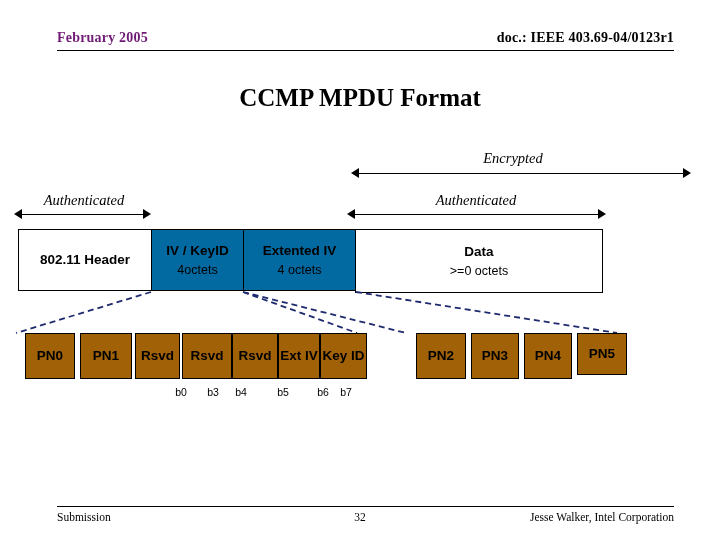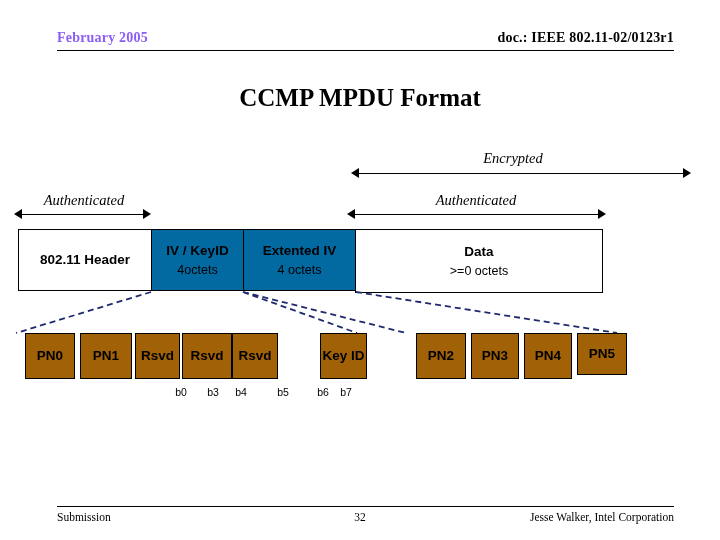--- a/index.html
+++ b/index.html
@@ -5,21 +5,21 @@
   html,body{margin:0;padding:0;}
   body{
     width:720px;height:540px;background:#ffffff;position:relative;overflow:hidden;
     font-family:"Liberation Sans", sans-serif;
   }
   .slide{position:absolute;inset:0;}
 
   
   .hdr-left{
     position:absolute;left:57px;top:30px;
-    font-family:"Liberation Serif", serif;font-weight:bold;font-size:14px;color:#8b5cf6;
+    font-family:"Liberation Serif", serif;font-weight:bold;font-size:14px;color:#701a75;
     letter-spacing:.2px;
   }
   .hdr-right{
     position:absolute;right:46px;top:30px;
     font-family:"Liberation Serif", serif;font-weight:bold;font-size:14px;color:#000;
     letter-spacing:.2px;
   }
   .hdr-rule{
     position:absolute;left:57px;top:50px;width:617px;height:0;
     border-top:1.4px solid #000;
@@ -86,21 +86,21 @@
   .ftr-left{left:57px;}
   .ftr-center{left:0;width:720px;text-align:center;}
   .ftr-right{right:46px;}
 </style>
 </head>
 <body>
 
 <div class="slide">
 
   <div class="hdr-left">February 2005</div>
-  <div class="hdr-right">doc.: IEEE 802.11-02/0123r1</div>
+  <div class="hdr-right">doc.: IEEE 403.69-04/0123r1</div>
   <div class="hdr-rule"></div>
 
   <div class="title">CCMP MPDU Format</div>
 
   <div class="span-label" style="left:413px;top:150px;width:200px;">Encrypted</div>
   <div class="span-label" style="left:0px;top:192px;width:168px;">Authenticated</div>
   <div class="span-label" style="left:347px;top:192px;width:258px;">Authenticated</div>
 
   <div class="arrow" style="left:351px;top:168px;width:340px;">
     <span class="head l"></span>
@@ -155,20 +155,23 @@
   </div>
   <div class="bitbox narrow" style="left:125px;top:333px;width:45px;height:46px;">
     <span class="btext">Rsvd</span>
   </div>
   <div class="bitbox" style="left:172px;top:333px;width:50px;height:46px;">
     <span class="btext">Rsvd</span>
   </div>
   <div class="bitbox" style="left:222px;top:333px;width:46px;height:46px;">
     <span class="btext">Rsvd</span>
   </div>
+  <div class="bitbox narrow" style="left:268px;top:333px;width:42px;height:46px;">
+    <span class="btext">Ext IV</span>
+  </div>
   <div class="bitbox narrow" style="left:310px;top:333px;width:47px;height:46px;">
     <span class="btext">Key ID</span>
   </div>
 
   <div class="bitlabel" style="left:168px;top:386px;width:26px;">b0</div>
   <div class="bitlabel" style="left:200px;top:386px;width:26px;">b3</div>
   <div class="bitlabel" style="left:228px;top:386px;width:26px;">b4</div>
   <div class="bitlabel" style="left:270px;top:386px;width:26px;">b5</div>
   <div class="bitlabel" style="left:310px;top:386px;width:26px;">b6</div>
   <div class="bitlabel" style="left:333px;top:386px;width:26px;">b7</div>

